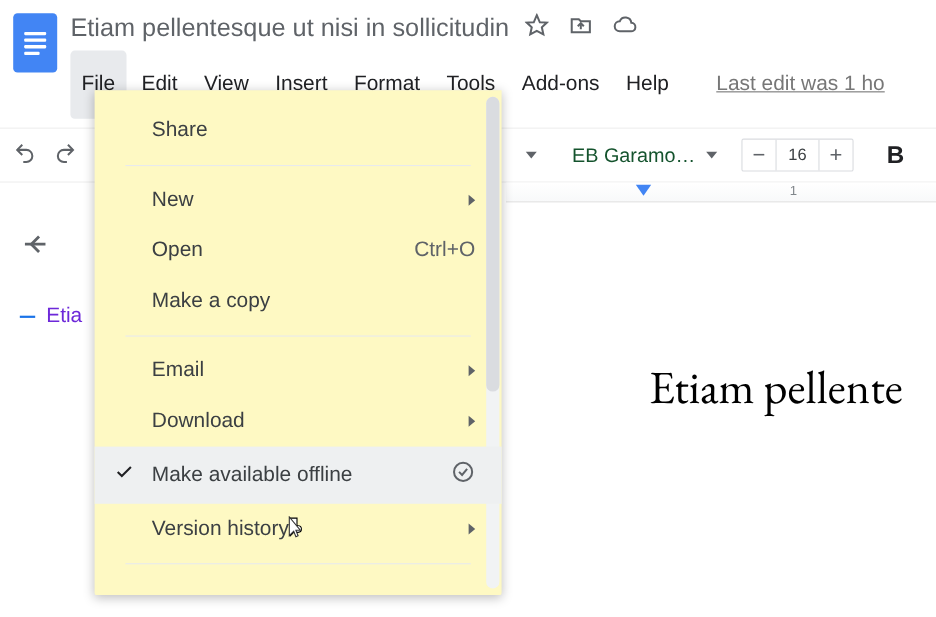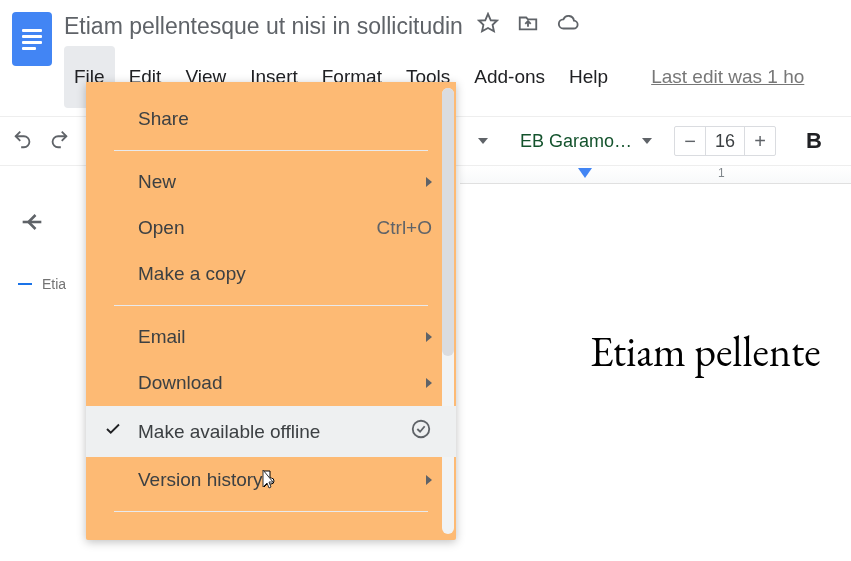--- a/index.html
+++ b/index.html
@@ -3,55 +3,55 @@
   <meta charset="utf-8">
   <style>
     * { box-sizing: border-box; margin: 0; padding: 0; }
     body { font-family: "Google Sans", Arial, sans-serif; color: #3c4043; overflow: hidden; width: 851px; height: 561px; position: relative; background: #fff; }
     
     .header { display: flex; align-items: flex-start; padding: 8px 12px 0 12px; gap: 12px; }
     .docs-logo { width: 40px; height: 54px; background: #4285f4; border-radius: 4px; display: flex; align-items: center; justify-content: center; flex-shrink: 0; margin-top: 4px; }
     .docs-logo-inner { width: 20px; }
     .docs-logo-line { height: 3px; background: #fff; margin: 3px 0; border-radius: 1px; }
     .header-main { flex: 1; }
-    .title-row { display: flex; align-items: center; gap: 14px; font-size: 22px; color: #202124; padding: 4px 0 6px 0; }
+    .title-row { display: flex; gap: 14px; font-size: 22px; color: #202124; padding: 4px 0 6px 0; }
     .doc-title { color: #5f6368; font-size: 23px; }
     .title-icons { display: flex; gap: 18px; color: #5f6368; }
     .title-icons svg { width: 22px; height: 22px; }
     
     .menubar { display: flex; gap: 4px; align-items: center; font-size: 19px; color: #202124; }
     .menubar-item { padding: 20px 10px; border-radius: 4px; cursor: pointer; }
     .menubar-item.active { background: #e8eaed; }
     .last-edit { margin-left: 29px; color: #777; text-decoration: underline; font-size: 19px; white-space: nowrap; }
     
     .toolbar-row { display: flex; align-items: center; height: 50px; border-top: 1px solid #eee; border-bottom: 1px solid #eee; padding: 0 12px; margin-top: 8px; gap: 14px; }
     .tb-icon { width: 22px; height: 22px; color: #5f6368; }
     .tb-gap { flex: 0 0 380px; }
     .font-box { display: flex; align-items: center; gap: 10px; color: #14532d; font-size: 18px; }
     .chev { width: 0; height: 0; border-left: 5px solid transparent; border-right: 5px solid transparent; border-top: 6px solid #5f6368; }
     .size-stepper { display: flex; align-items: center; border: 1px solid #dadce0; border-radius: 2px; height: 30px; margin-left: 8px; }
     .size-btn { width: 30px; height: 30px; display: flex; align-items: center; justify-content: center; font-size: 20px; color: #5f6368; cursor: pointer; }
-    .size-val { width: 40px; text-align: center; font-size: 18px; border-left: 1px solid #dadce0; border-right: 1px solid #dadce0; height: 100%; line-height: 28px; }
+    .size-val { width: 40px; text-align: center; font-size: 15px; border-left: 1px solid #dadce0; border-right: 1px solid #dadce0; height: 100%; line-height: 28px; }
     .bold { font-weight: 700; font-size: 22px; margin-left: 16px; color: #202124; }
     
     .ruler { height: 18px; background: linear-gradient(#fff,#f8f9fa); border-bottom: 1px solid #e0e0e0; position: relative; margin-left: 460px; }
     .ruler-marker { position: absolute; left: 118px; top: 2px; width: 0; height: 0; border-left: 7px solid transparent; border-right: 7px solid transparent; border-top: 10px solid #4285f4; }
     .ruler-num { position: absolute; top: 0; font-size: 12px; color: #80868b; }
     
     .workspace { display: flex; height: calc(100% - 140px); }
     .outline { width: 90px; padding: 24px 12px 0 18px; }
     .back-arrow { color: #5f6368; margin-bottom: 36px; }
-    .outline-item { display: flex; align-items: center; gap: 10px; color: #737373; font-size: 14px; font-weight: 500; }
+    .outline-item { display: flex; align-items: center; gap: 10px; color: #6d28d9; font-size: 19px; font-weight: 500; }
     .outline-dash { width: 14px; height: 2px; background: #1a73e8; }
     
     .page { margin-left: 390px; padding: 140px 0 0 110px; font-family: "EB Garamond", Georgia, serif; color: #000; }
     .page-title { font-size: 42px; margin-bottom: 15px; }
     .page-body { font-size: 25px; line-height: 1.85; }
     
-    .dropdown { position: absolute; left: 86px; top: 82px; width: 370px; background: #fdba74; box-shadow: 0 2px 10px rgba(0,0,0,.25); border-radius: 0 0 2px 2px; padding: 14px 0 20px 0; z-index: 10; }
+    .dropdown { position: absolute; left: 86px; top: 82px; width: 370px; background: #fef9c3; box-shadow: 0 2px 10px rgba(0,0,0,.25); border-radius: 0 0 2px 2px; padding: 14px 0 20px 0; z-index: 10; }
     .dd-item { display: flex; align-items: center; padding: 12px 24px 12px 52px; font-size: 19px; color: #3c4043; position: relative; cursor: pointer; }
     .dd-item.hover { background: #eef0f1; }
     .dd-item .shortcut { margin-left: auto; color: #5f6368; }
     .dd-item .sub-arrow { margin-left: auto; width: 0; height: 0; border-top: 5px solid transparent; border-bottom: 5px solid transparent; border-left: 6px solid #5f6368; }
     .dd-check { position: absolute; left: 18px; }
     .dd-right-icon { margin-left: auto; }
     .dd-sep { height: 1px; background: #e8eaed; margin: 8px 28px; }
     .dd-scroll { position: absolute; right: 2px; top: 6px; bottom: 6px; width: 12px; background: #f1f3f4; border-radius: 6px; }
     .dd-thumb { position: absolute; top: 0; width: 100%; height: 60%; background: #dadce0; border-radius: 6px; }
     

